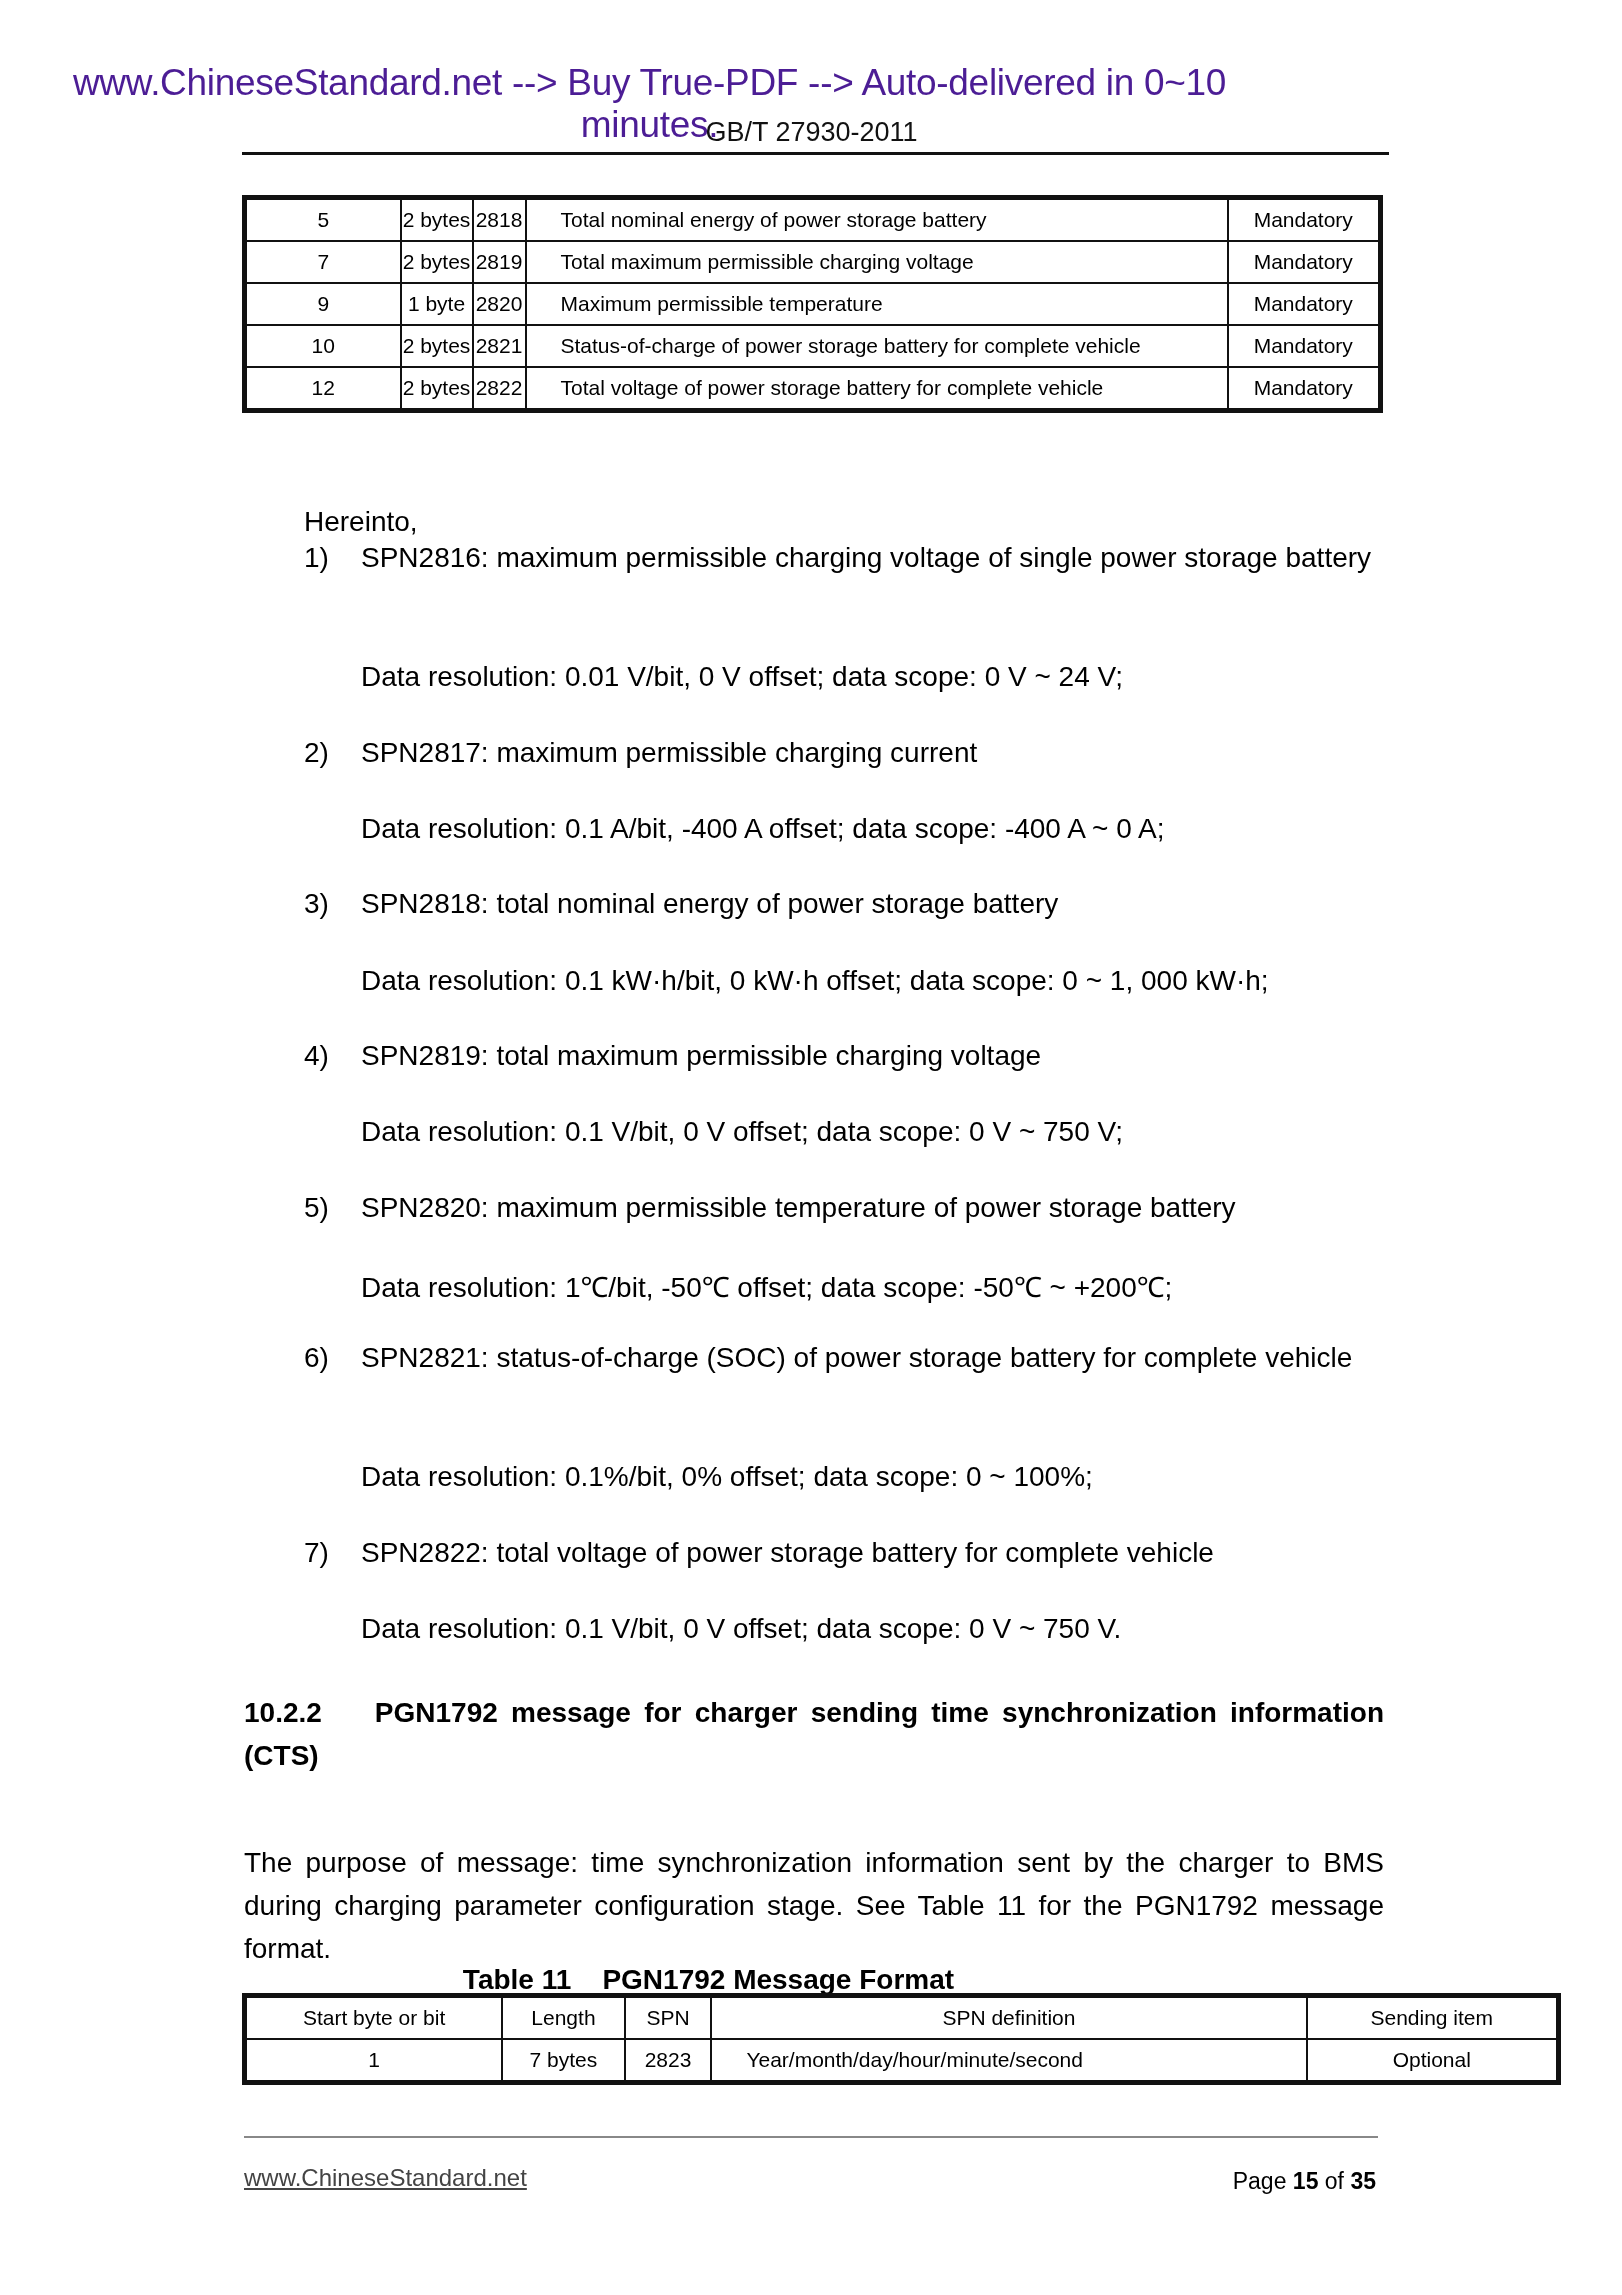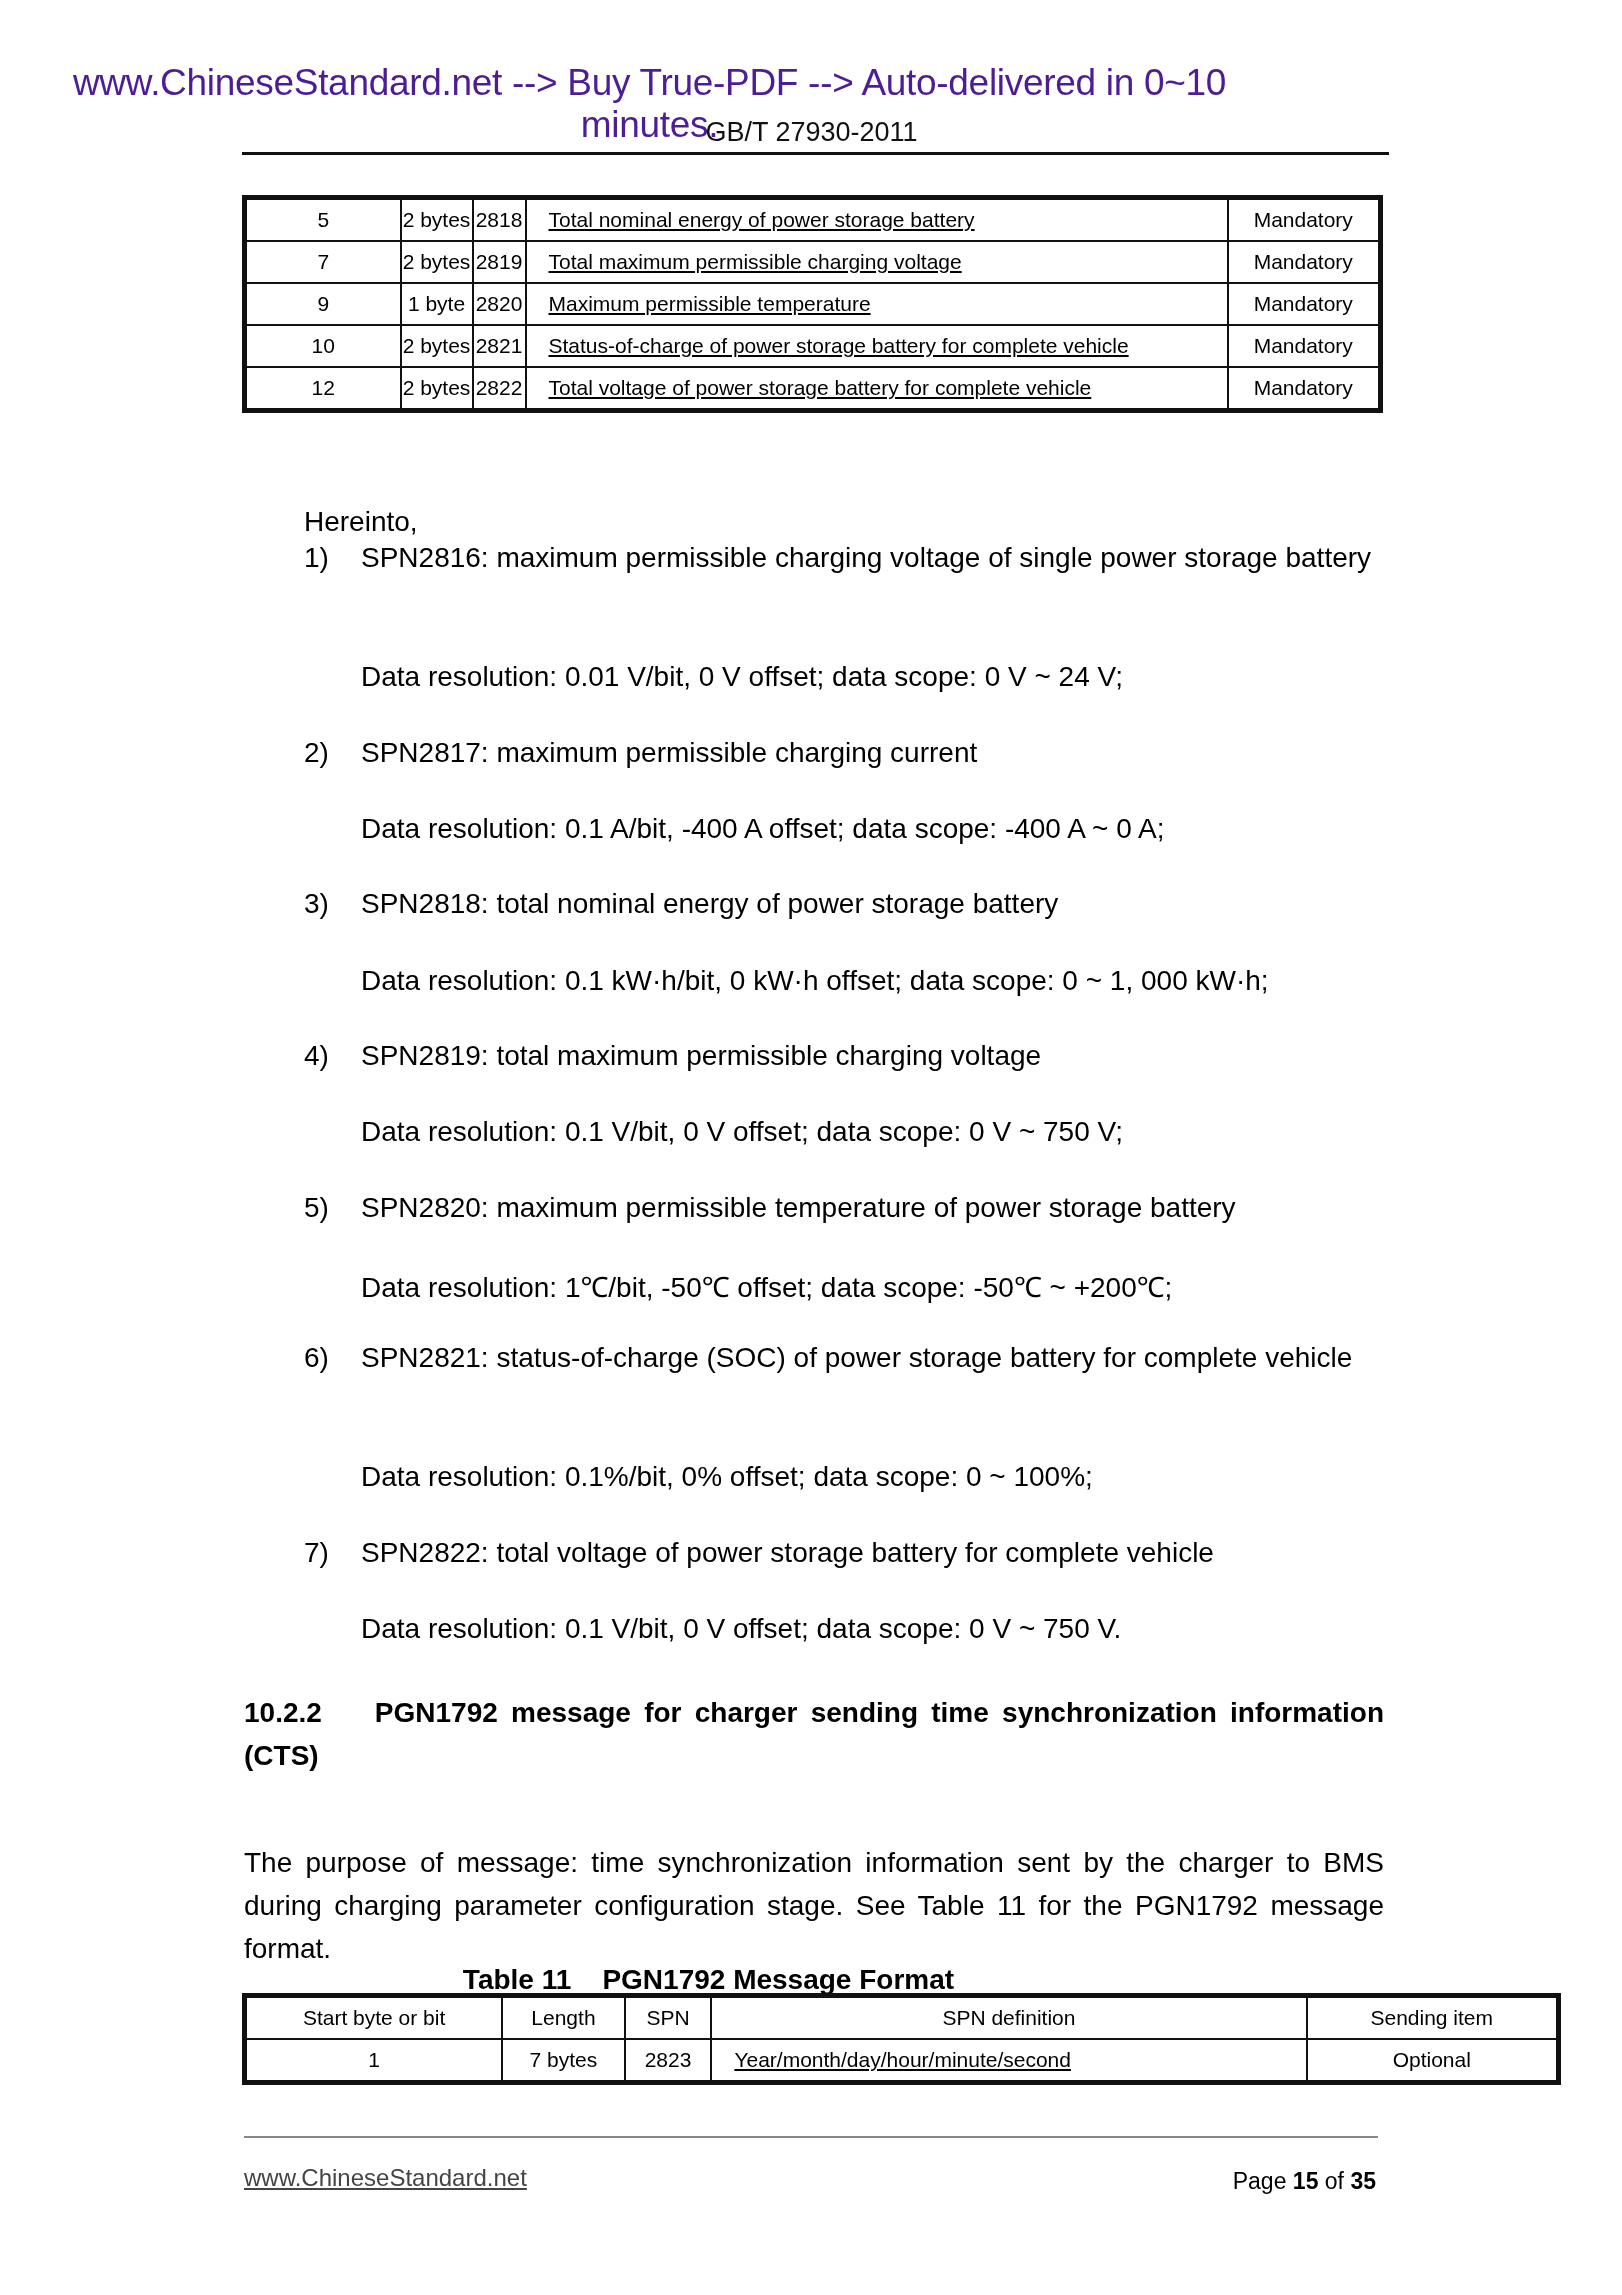--- a/index.html
+++ b/index.html
@@ -5,21 +5,21 @@
   html, body { margin:0; padding:0; background:#ffffff; }
   body { width:1623px; height:2295px; position:relative; overflow:hidden;
          font-family:"Liberation Sans", sans-serif; color:#000; }
   .abs { position:absolute; }
   .banner { left:0; width:1299px; top:62px; text-align:center; font-size:37px; color:#4c1d95;
             letter-spacing:-0.3px; }
   .std { left:0; width:1623px; top:117px; text-align:center; font-size:27px; color:#111; }
   .hrule { left:242px; width:1147px; top:152px; height:2.5px; background:#111; }
   table.t { position:absolute; border-collapse:collapse; font-size:21px; }
   table.t td { border:2.5px solid #111; height:40px; padding:0; text-align:center; vertical-align:middle; }
-  table.t td.def { text-align:left; padding-left:22px;text-decoration:underline; }
+  table.t td.def { text-align:left; padding-left:34px; }
   table.t { border:5px solid #111; }
   .para { position:absolute; left:244px; width:1140px; font-size:28px; line-height:43px;margin-top:40px; }
   .item { position:absolute; left:304px; width:1080px; font-size:28px; line-height:43px; text-align:justify; text-align-last:left; }
   .inum { position:absolute; left:-58px; }
   .res { position:absolute; left:361px; font-size:28px; }
   .justify { text-align:justify; }
   .heading { font-weight:bold; font-size:28px; line-height:43px; text-align:justify; }
   .caption { left:0; width:1417px; top:1964px; text-align:center; font-weight:bold; font-size:28px; }
   .frule { left:244px; width:1134px; top:2136px; height:1.7px; background:#888; }
   .flink { left:244px; top:2164px; font-size:24px; color:#444; text-decoration:underline; }

